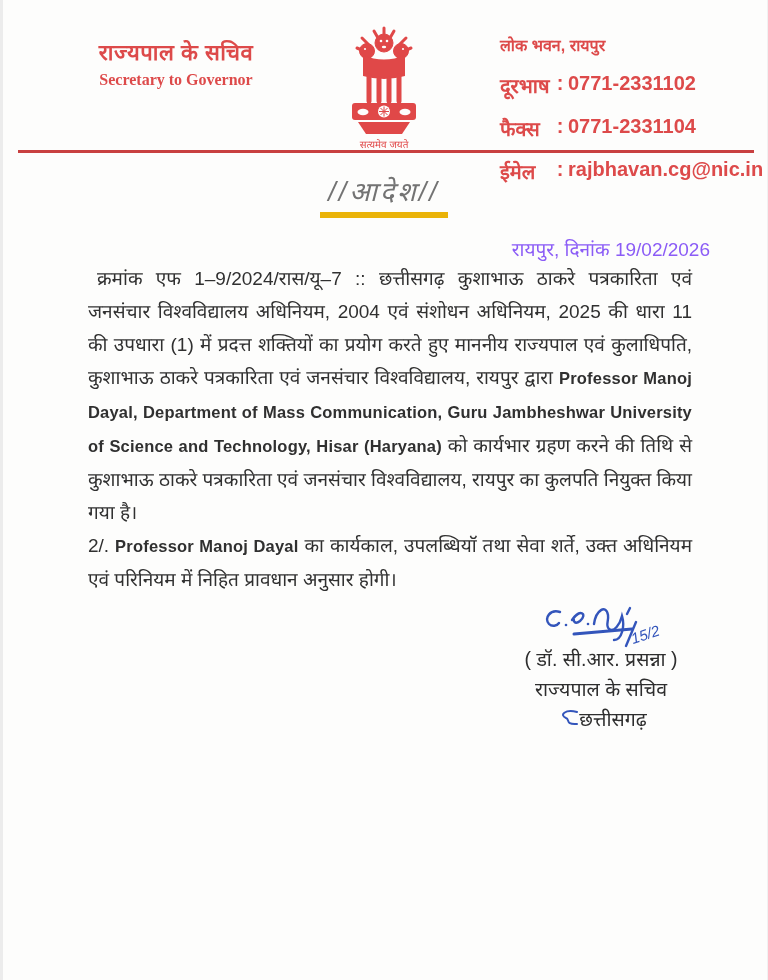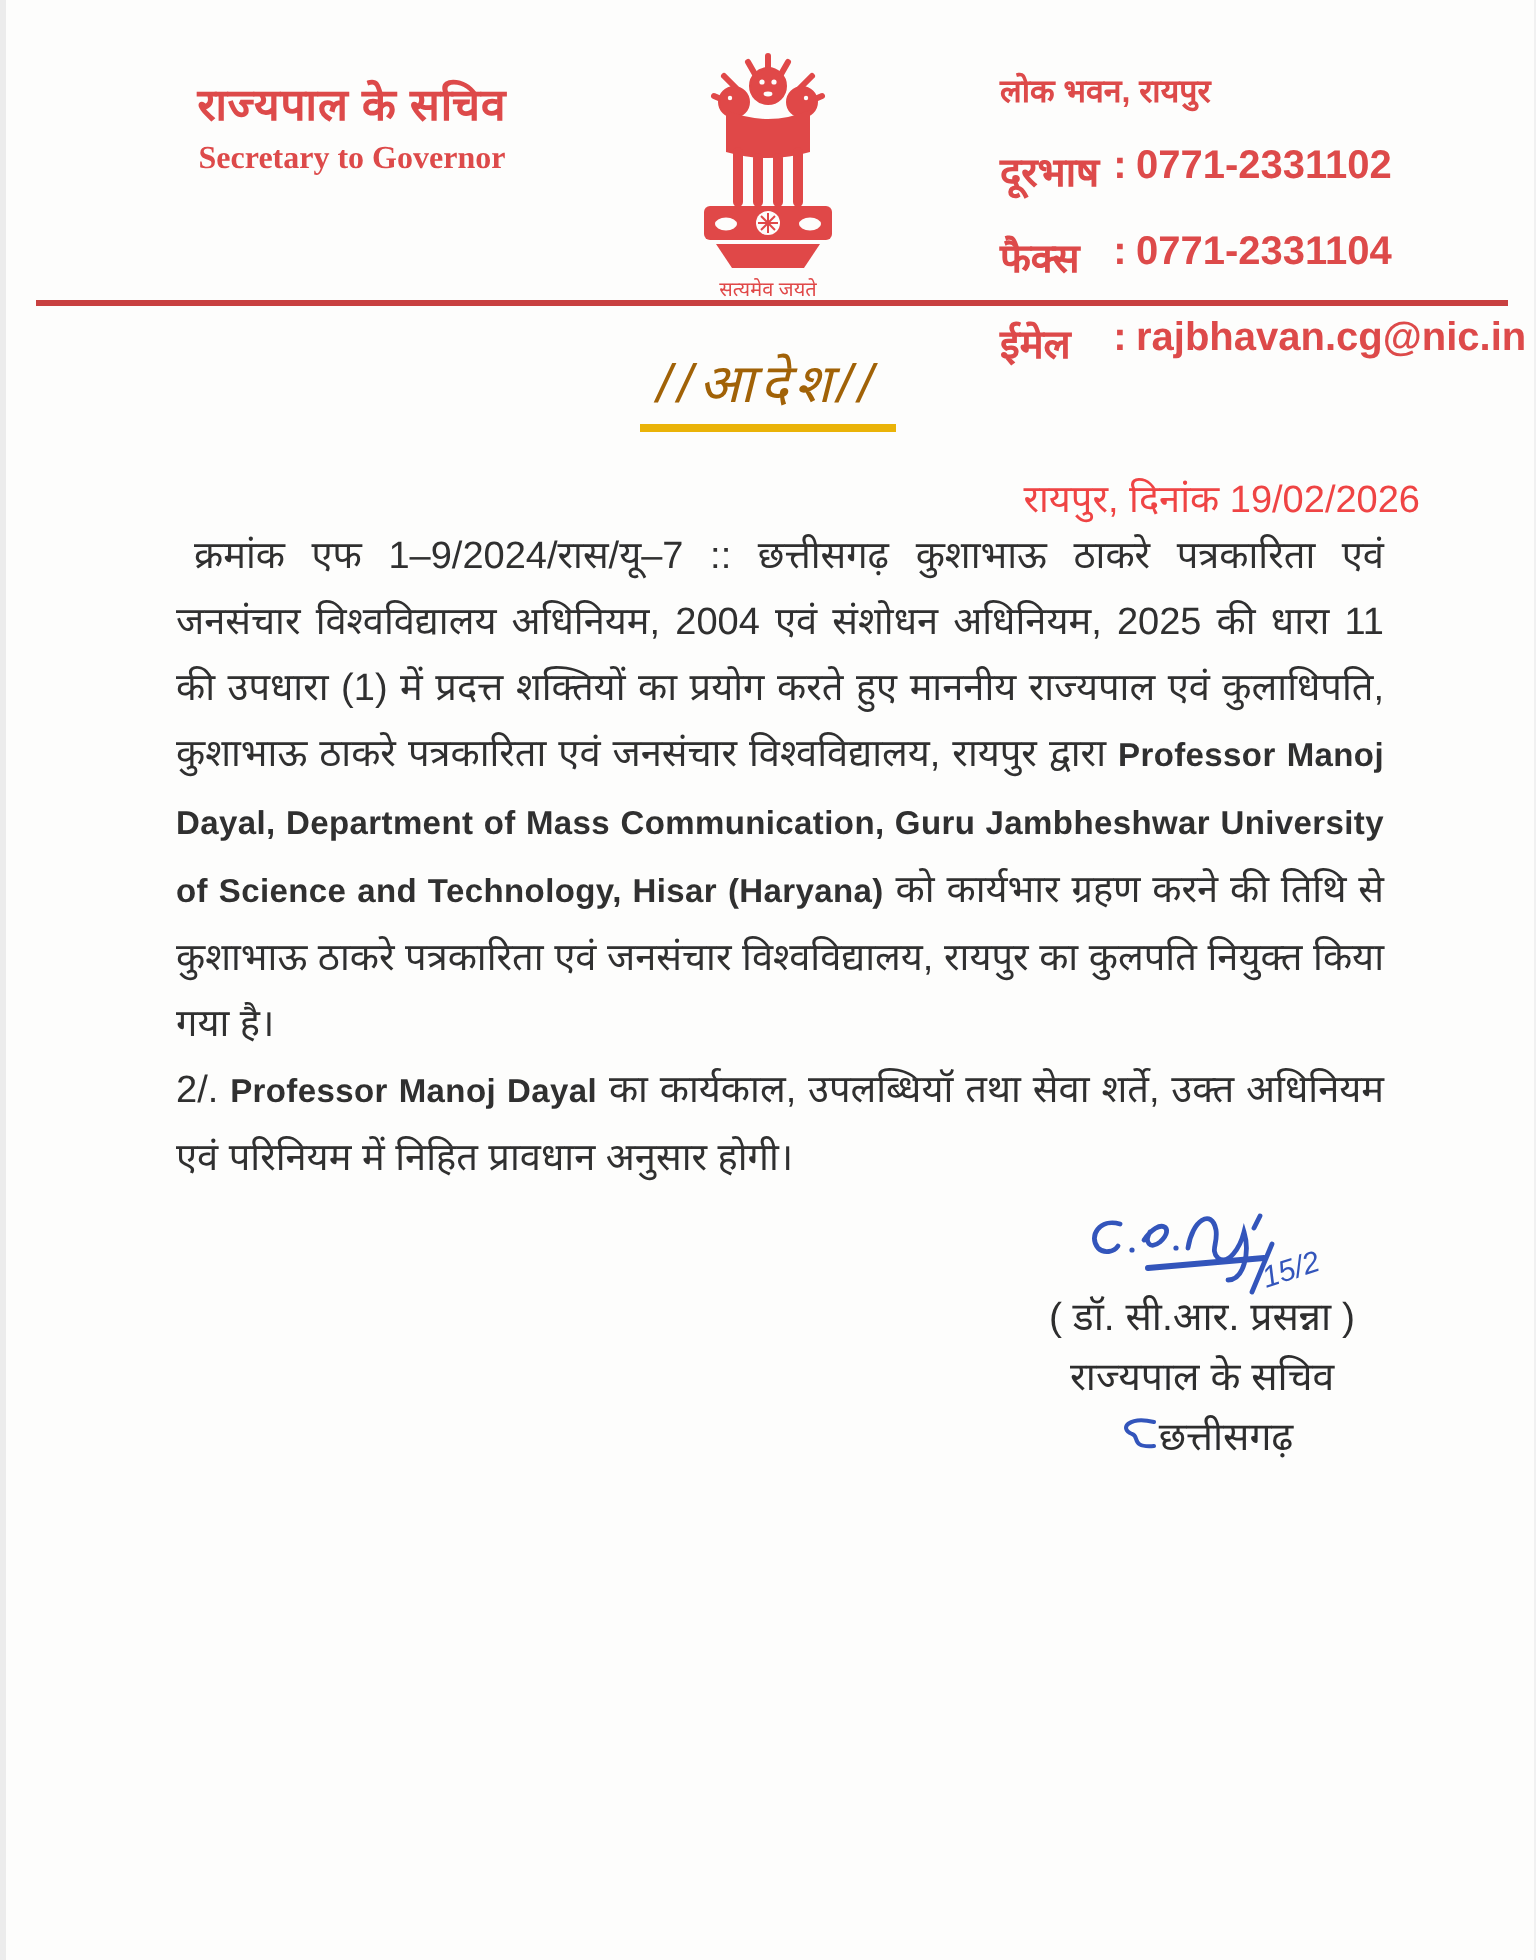--- a/index.html
+++ b/index.html
@@ -24,22 +24,22 @@
   .hdr-right .en{ font-family:"Liberation Serif", serif; font-size:16px; margin:3px 0 5px; letter-spacing:.3px; }
   .contact{ display:flex; font-size:20px; margin-top:16px; }
   .contact .lbl{ width:52px; }
   .contact .col{ width:16px; text-align:center; }
 
   .rule{ position:absolute; left:18px; right:14px; top:150px; height:3px; background:var(--rule); }
 
   
   .title-wrap{ position:absolute; top:172px; left:0; width:100%; text-align:center; }
   .title{ display:inline-block; font-size:27px; font-weight:500; font-style:italic;
-          letter-spacing:3px; color:#a16207; border-bottom:4px solid #eab308; padding:0 8px 3px; }
-  .dateline{ position:absolute; top:236px; right:58px; font-size:19px; color:#ef4444; }
+          letter-spacing:3px; color:#737373; border-bottom:6px solid #eab308; padding:0 8px 3px; }
+  .dateline{ position:absolute; top:236px; right:58px; font-size:19px; color:#8b5cf6; }
 
   
   .body-text{ position:absolute; left:88px; top:262px; width:604px;
               font-size:19px; line-height:33px; text-align:justify; color:#303030; }
   .para1{ text-indent:9px; }
   .para2{ margin-top:15px; }
   .seg-bold{ font-weight:bold; font-size:16.5px; letter-spacing:.2px; }
 
   
   .sig-block{ position:absolute; top:598px; left:468px; width:266px; text-align:center;

